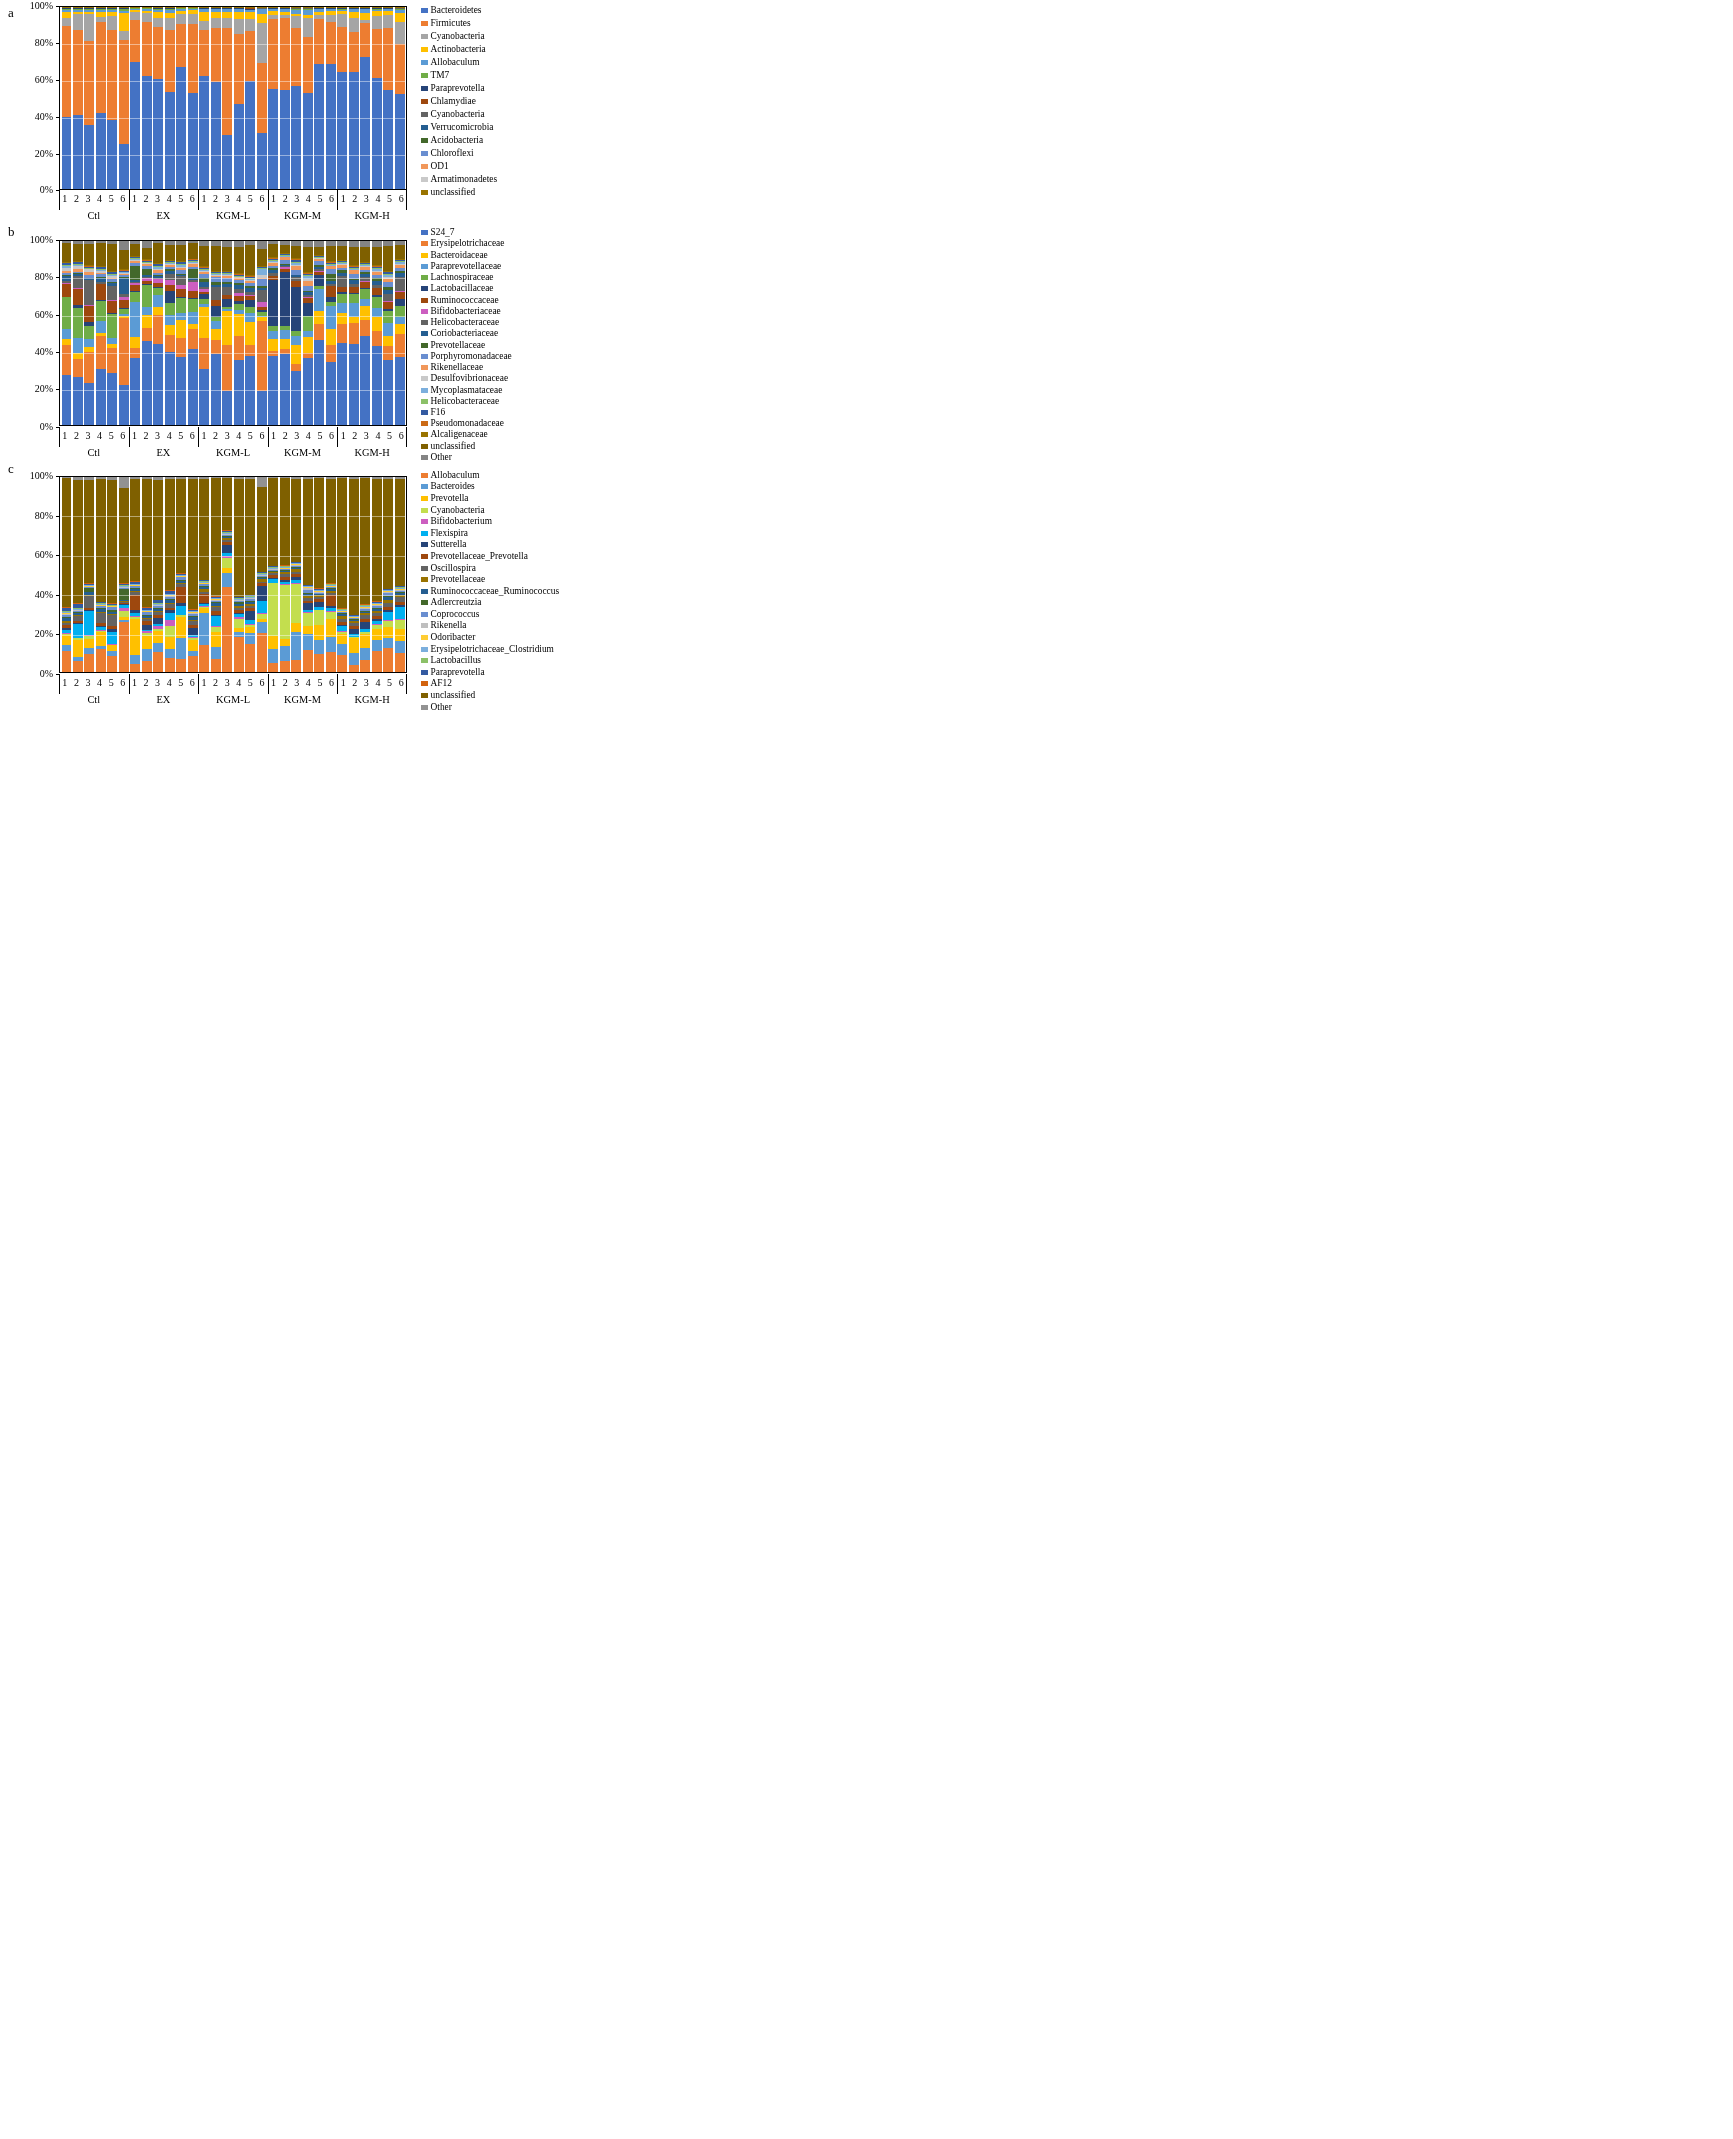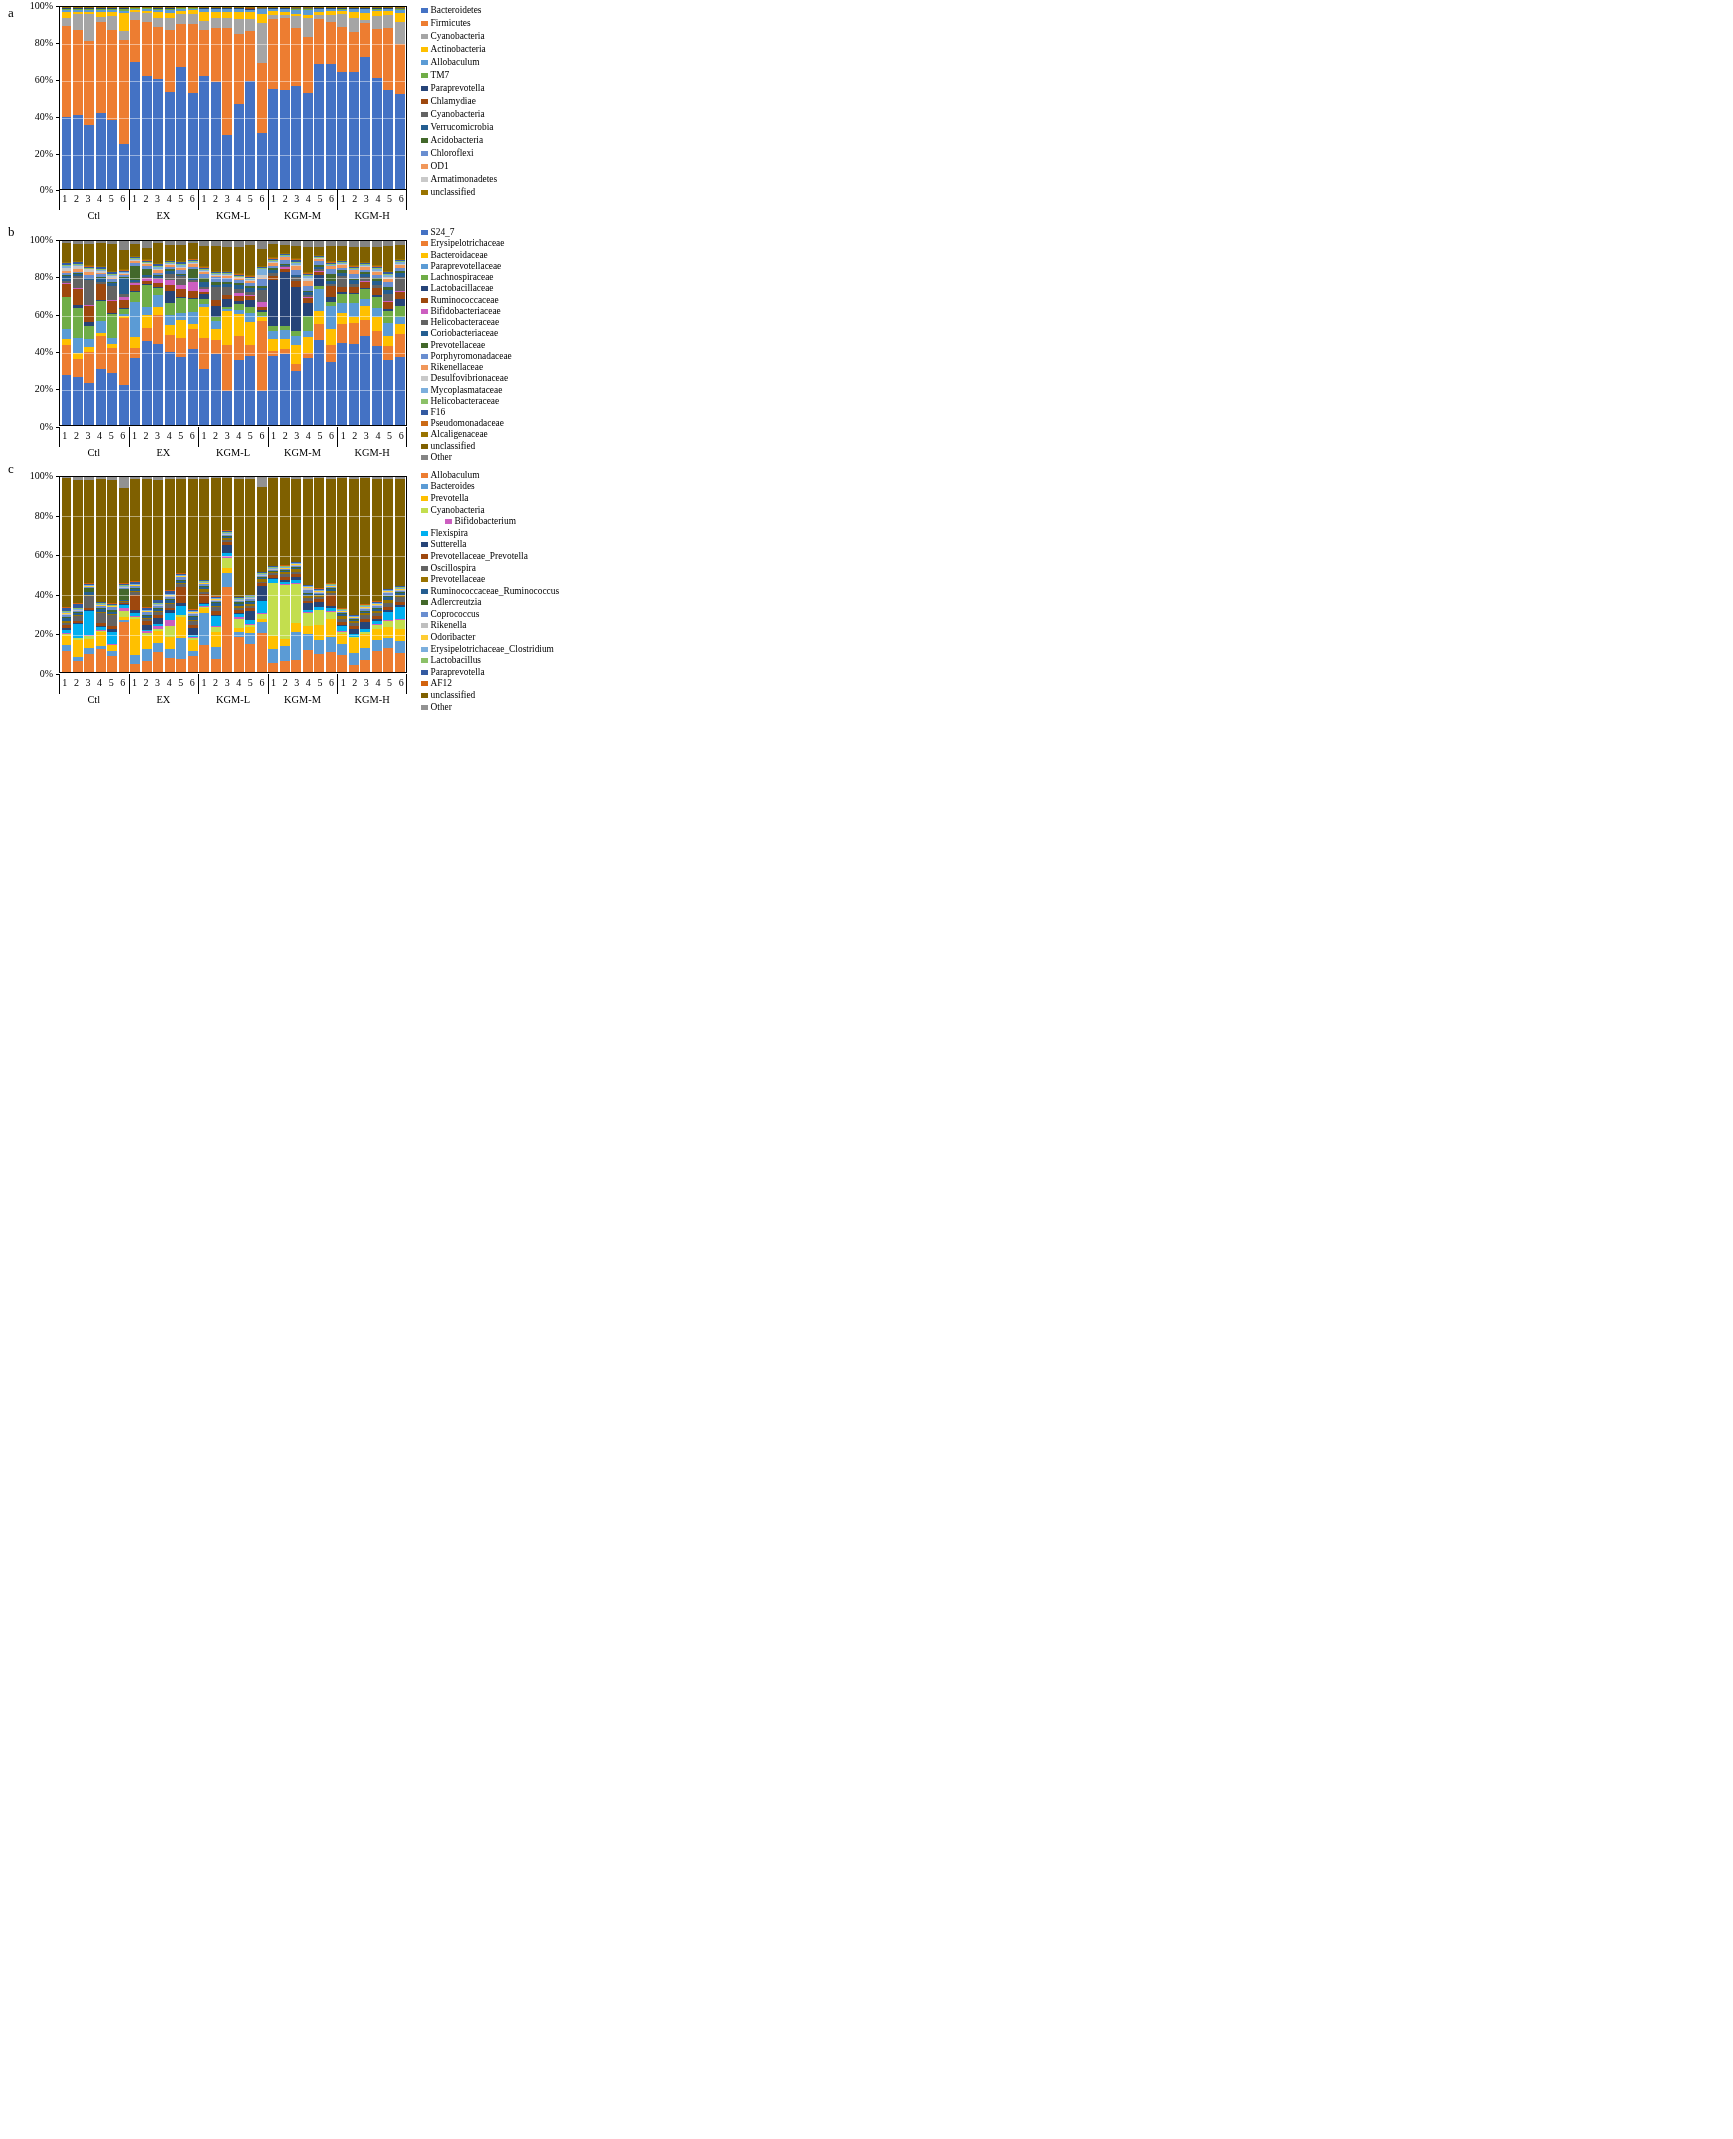--- a/index.html
+++ b/index.html
@@ -2322,21 +2322,21 @@
       <span class="legend-label">Bacteroides</span>
     </div>
     <div class="legend-item" style="left: 421px; top: 494px;">
       <span class="legend-swatch" style="background: rgb(255, 192, 0);"></span>
       <span class="legend-label">Prevotella</span>
     </div>
     <div class="legend-item" style="left: 421px; top: 506px;">
       <span class="legend-swatch" style="background: rgb(195, 222, 78);"></span>
       <span class="legend-label">Cyanobacteria</span>
     </div>
-    <div class="legend-item" style="left: 421px; top: 517px; margin-left: 24px;">
+    <div class="legend-item" style="left: 421px; top: 517px;">
       <span class="legend-swatch" style="background: rgb(204, 94, 192);"></span>
       <span class="legend-label">Bifidobacterium</span>
     </div>
     <div class="legend-item" style="left: 421px; top: 529px;">
       <span class="legend-swatch" style="background: rgb(0, 176, 240);"></span>
       <span class="legend-label">Flexispira</span>
     </div>
     <div class="legend-item" style="left: 421px; top: 540px;">
       <span class="legend-swatch" style="background: rgb(38, 68, 120);"></span>
       <span class="legend-label">Sutterella</span>

